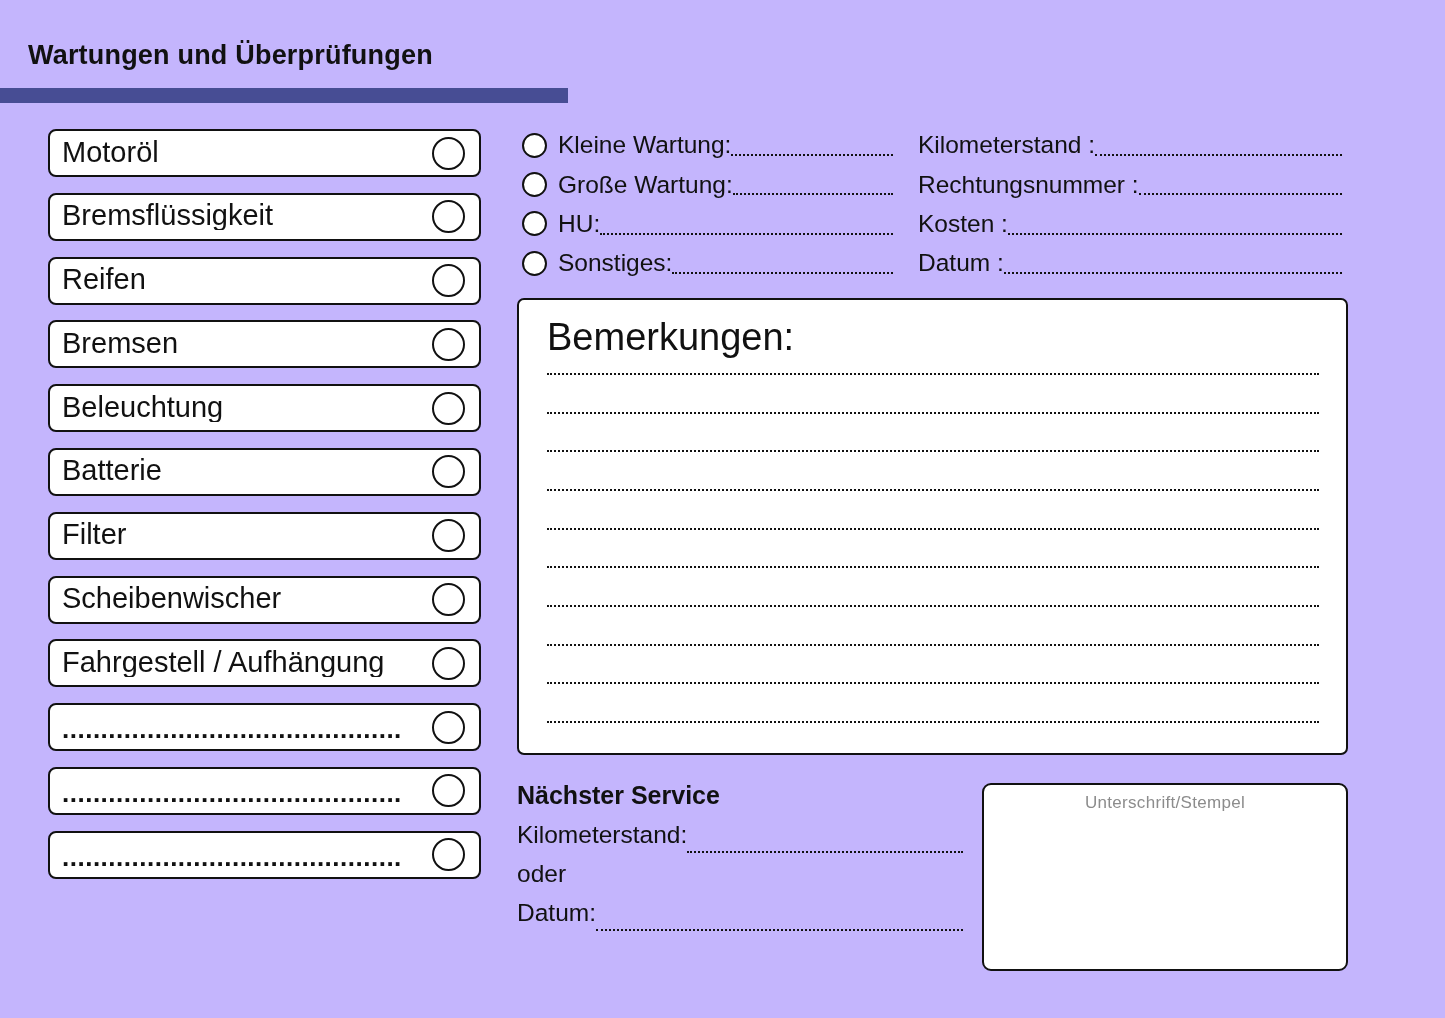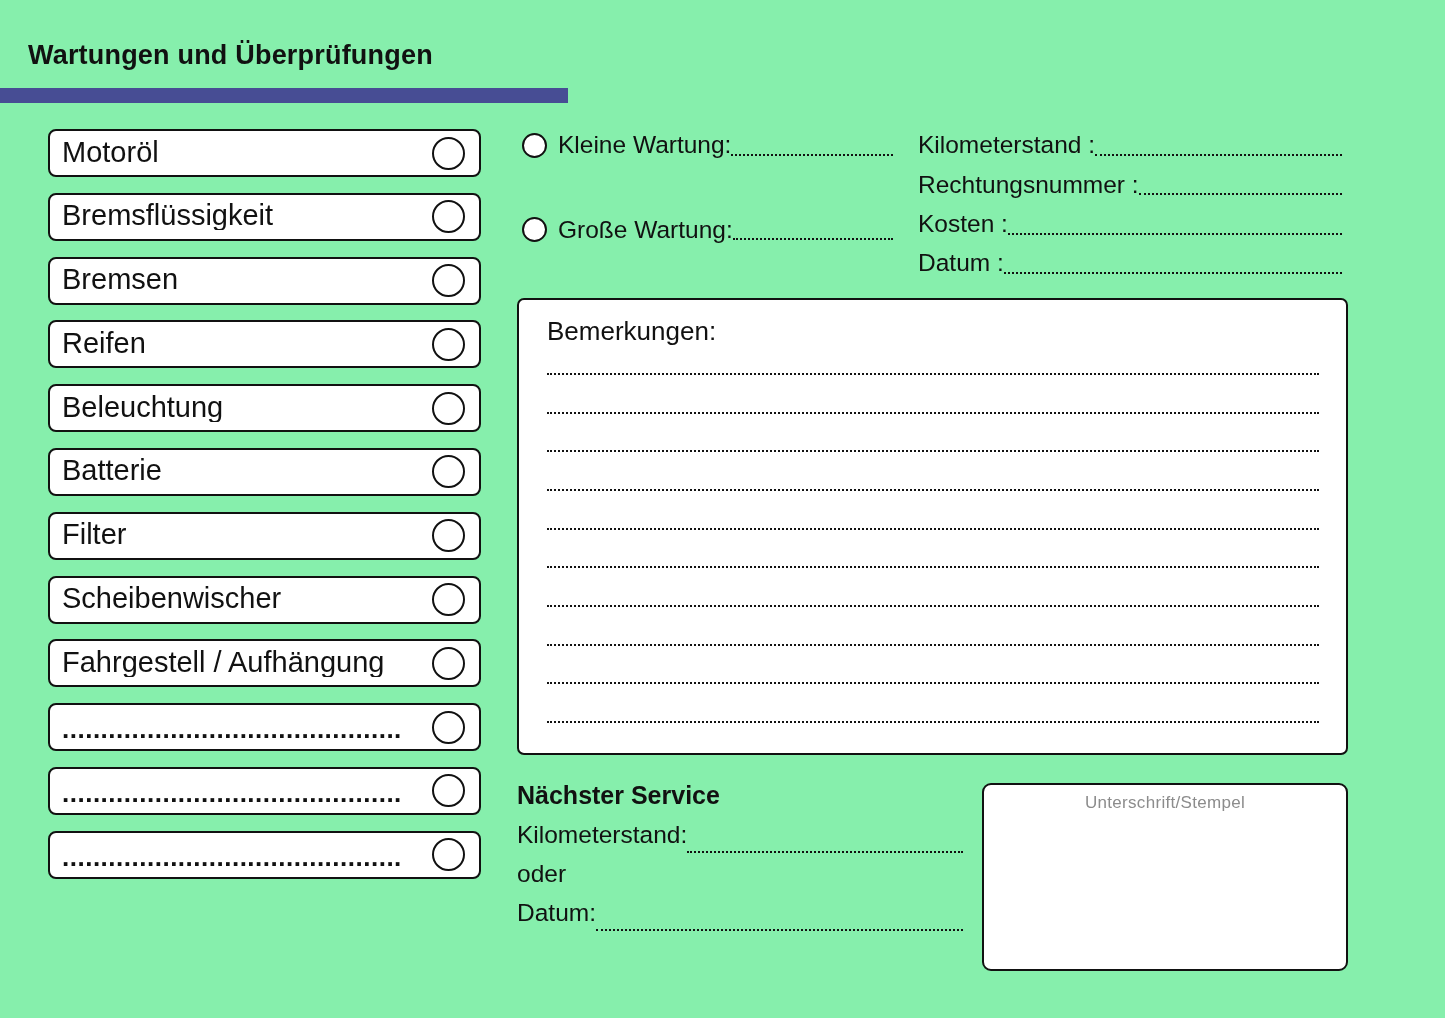--- a/index.html
+++ b/index.html
@@ -1,20 +1,20 @@
 <!DOCTYPE html>
 <html><head>
 <meta charset="utf-8">
 <style>
   html, body { margin: 0; padding: 0; background: #ffffff; }
   .page {
     position: relative;
     width: 1445px;
     height: 1018px;
-    background: #86efac;
+    background: #c4b5fd;
     font-family: "Liberation Sans", sans-serif;
     color: #111111;
     overflow: hidden;
   }
 
   
   .title {
     position: absolute;
     left: 28px;
     top: 40px;
@@ -78,21 +78,21 @@
     background: #fff;
   }
 
   
   .form-col {
     position: absolute;
     top: 126px;
     display: flex;
     flex-direction: column;
   }
-  .form-col.types { left: 522px; width: 371px; gap: 45px; }
+  .form-col.types { left: 522px; width: 371px; }
   .form-col.meta  { left: 918px; width: 424px; }
   .form-row {
     height: 39.2px;
     display: flex;
     align-items: center;
   }
   .radio-circle {
     width: 25px;
     height: 25px;
     box-sizing: border-box;
@@ -125,21 +125,21 @@
     height: 457px;
     box-sizing: border-box;
     border: 2.5px solid #111;
     border-radius: 7px;
     background: #fff;
   }
   .remarks-title {
     position: absolute;
     left: 28px;
     top: 18px;
-    font-size: 26px;
+    font-size: 38px;
     line-height: 1;
   }
   .remarks-lines {
     position: absolute;
     left: 28px;
     right: 27px;
     top: 73px;
     bottom: 30px;
     display: flex;
     flex-direction: column;
@@ -209,25 +209,25 @@
   <div class="checklist" id="checklist">
       <div class="check-item">
         <span class="check-label">Motoröl</span>
         <span class="check-circle"></span>
       </div>
       <div class="check-item">
         <span class="check-label">Bremsflüssigkeit</span>
         <span class="check-circle"></span>
       </div>
       <div class="check-item">
+        <span class="check-label">Reifen</span>
+        <span class="check-circle"></span>
+      </div>
+      <div class="check-item">
         <span class="check-label">Bremsen</span>
-        <span class="check-circle"></span>
-      </div>
-      <div class="check-item">
-        <span class="check-label">Reifen</span>
         <span class="check-circle"></span>
       </div>
       <div class="check-item">
         <span class="check-label">Beleuchtung</span>
         <span class="check-circle"></span>
       </div>
       <div class="check-item">
         <span class="check-label">Batterie</span>
         <span class="check-circle"></span>
       </div>

